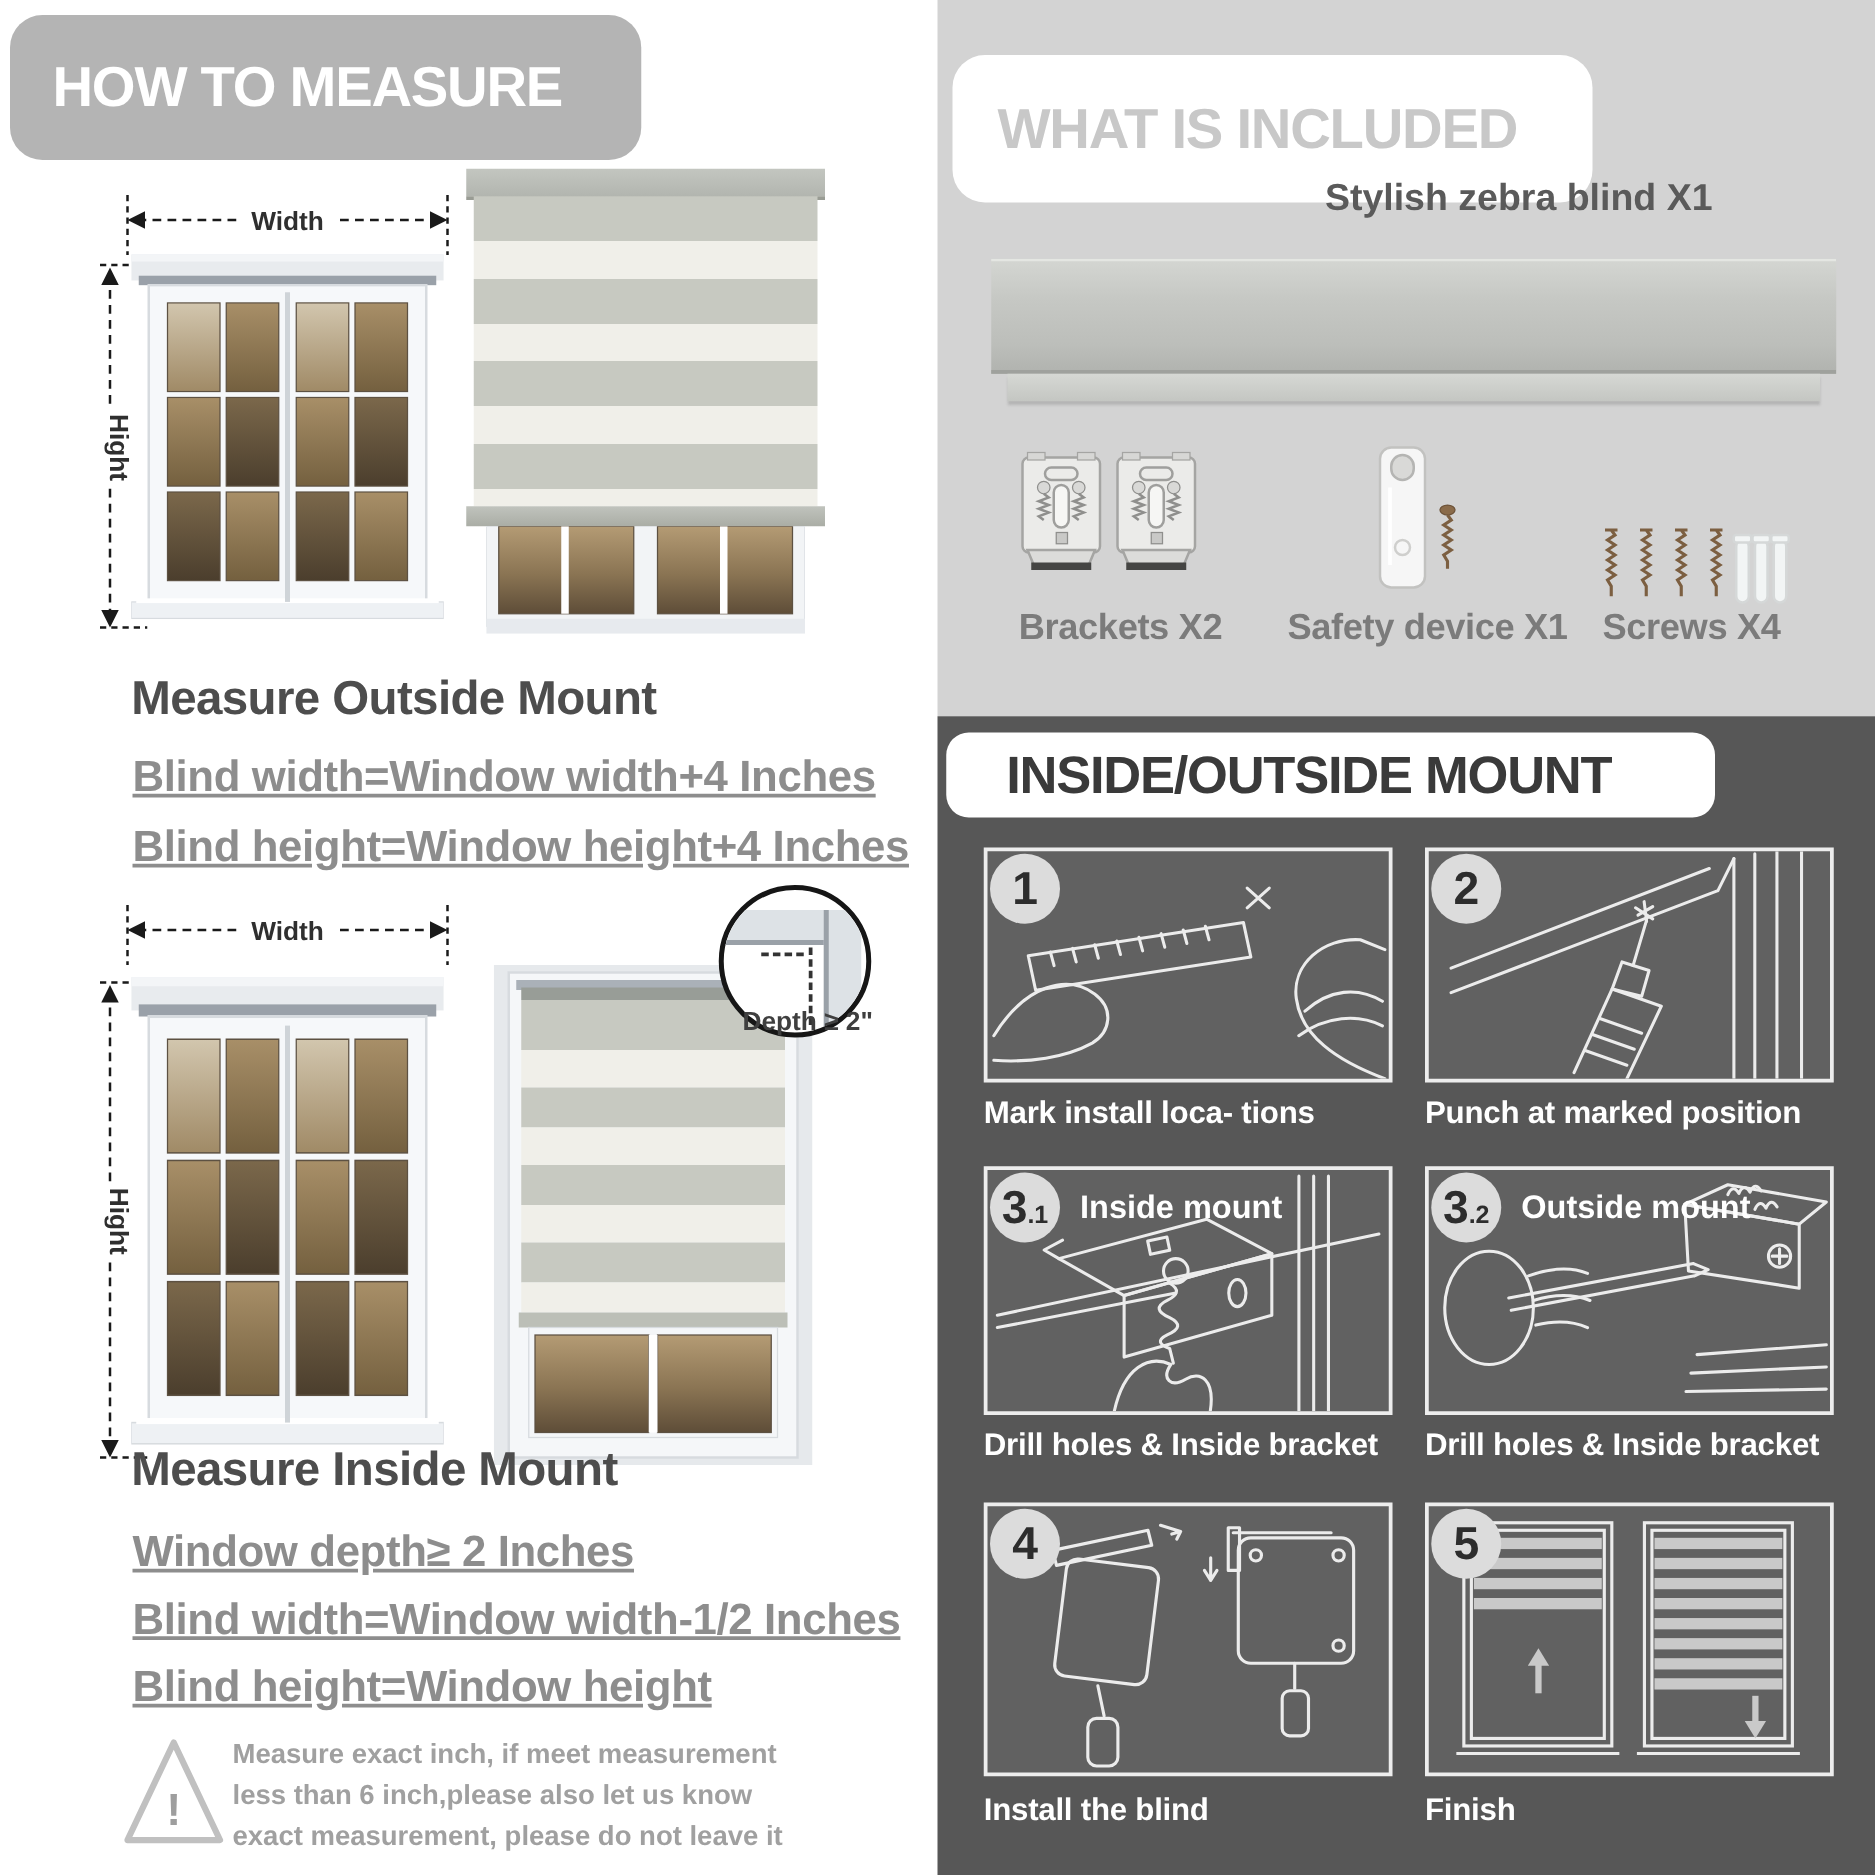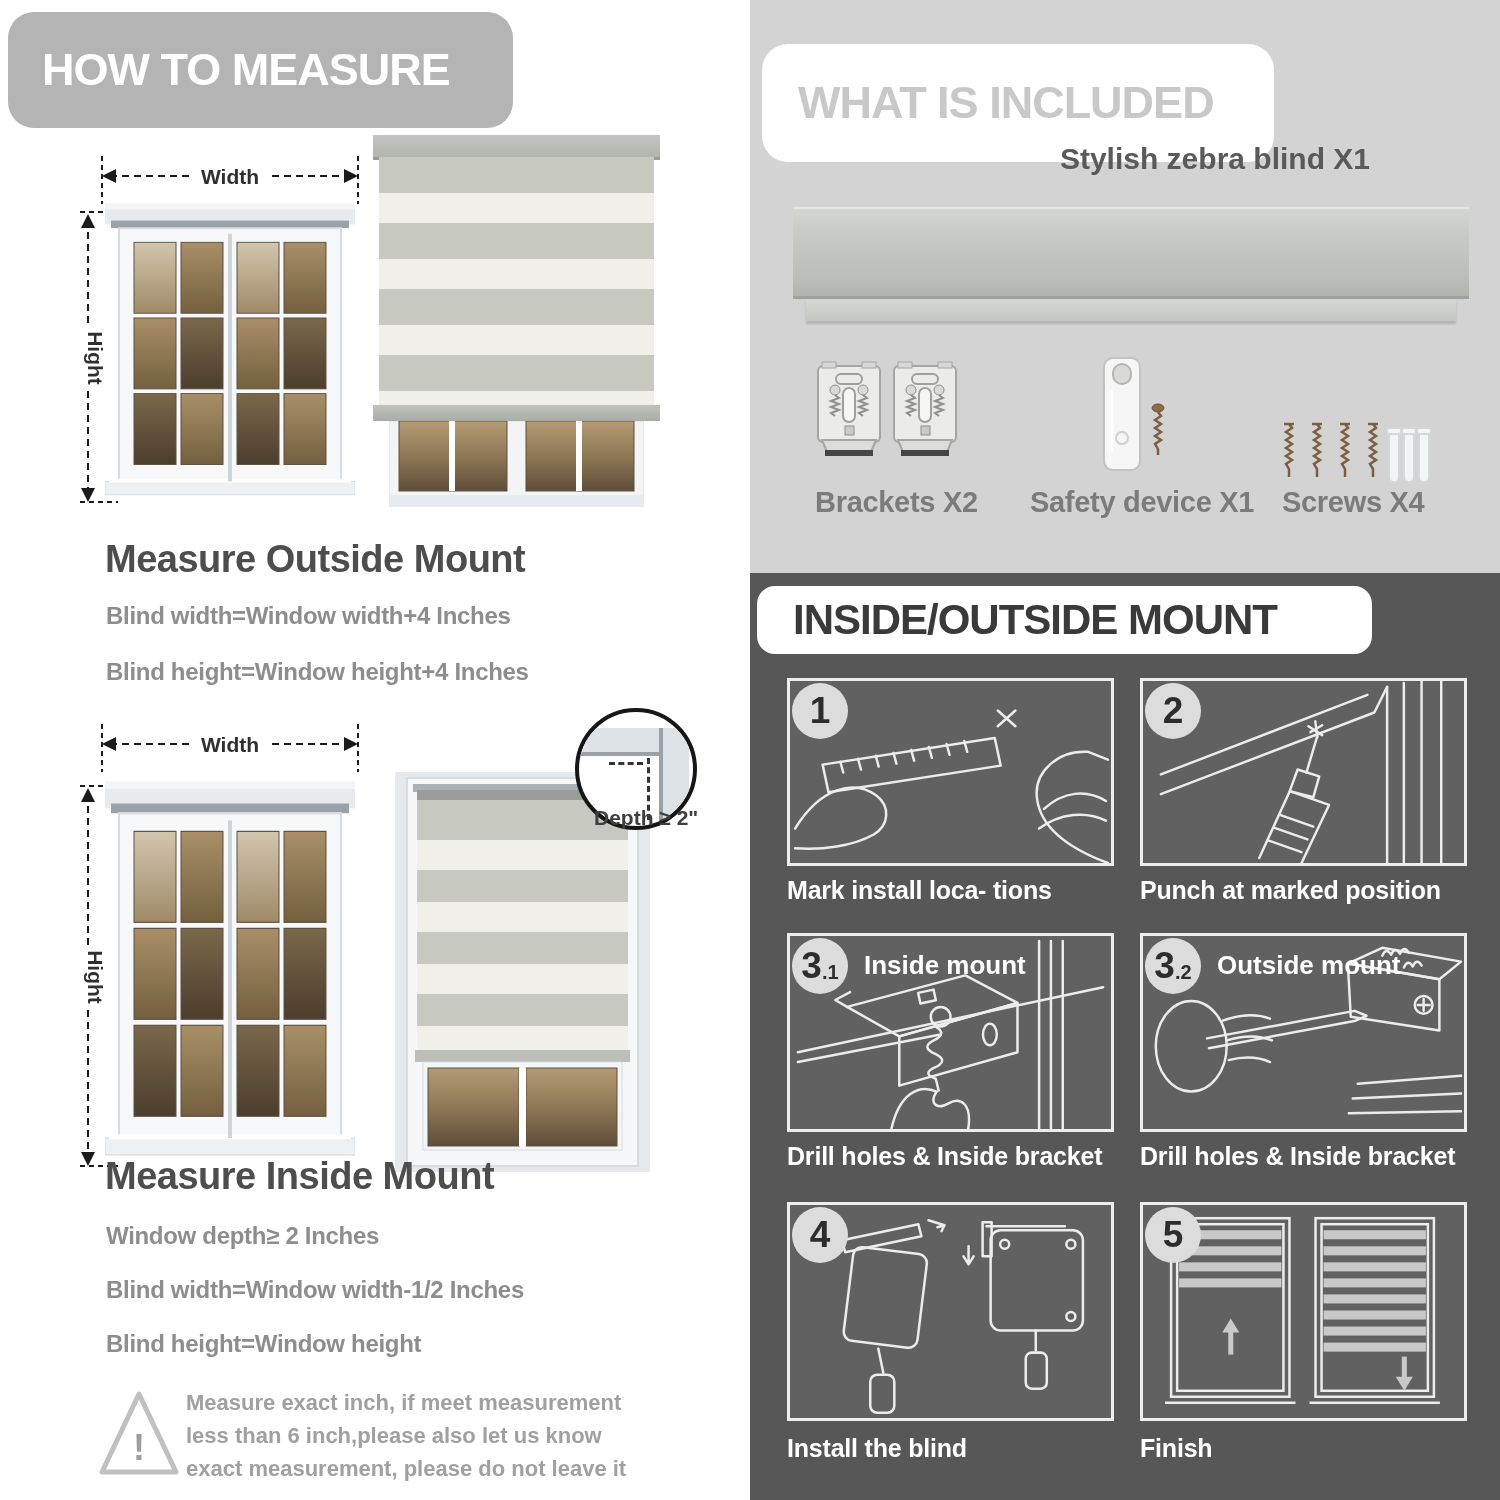--- a/index.html
+++ b/index.html
@@ -5,21 +5,21 @@
   html,body{margin:0;padding:0;background:#fff;}
   .canvas{position:relative;width:1500px;height:1500px;background:#ffffff;
     font-family:"Liberation Sans",sans-serif;overflow:hidden;}
   .abs{position:absolute;}
 
   
   .hbanner{left:8px;top:12px;width:505px;height:116px;background:#b4b4b4;border-radius:26px;
     display:flex;align-items:center;padding-left:34px;box-sizing:border-box;
     color:#ffffff;font-size:45px;font-weight:bold;letter-spacing:-1px;}
   .sec-title{color:#4d4d4d;font-size:38px;font-weight:bold;letter-spacing:-0.5px;}
-  .sec-rule{color:#8d8d8d;font-size:24px;font-weight:bold;letter-spacing:-0.3px;}
+  .sec-rule{color:#8d8d8d;font-size:35px;font-weight:bold;letter-spacing:-0.3px;text-decoration:underline;}
   .warn-text{color:#a0a0a0;font-size:22px;font-weight:bold;line-height:33px;width:470px;}
 
   .blind-cassette{background:linear-gradient(180deg,#c3c6c0,#b2b5af);border-bottom:3px solid #999c94;}
   .blind-fabric{background:repeating-linear-gradient(180deg,#c7c9c1 0 36px,#f0efe9 36px 66px);}
   .blind-rail{background:linear-gradient(180deg,#c0c3bd,#aaada5);}
 
   .dcircle{left:575px;top:708px;width:114px;height:114px;border:4px solid #161616;border-radius:50%;
     background:#ffffff;overflow:hidden;}
   .depth-label{color:#3f3f3f;font-size:21px;font-weight:bold;}
 
@@ -32,21 +32,21 @@
     color:#5a5a5a;font-size:30px;font-weight:bold;}
   .headrail{left:793px;top:207px;width:676px;height:92px;
     background:linear-gradient(180deg,#d4d6d2 0%,#c6c8c4 35%,#bcbeba 75%,#b0b2ae 100%);
     box-shadow:inset 0 2px 0 #e4e6e2, inset 0 -3px 0 #9fa19d;}
   .headrail-lip{left:806px;top:299px;width:650px;height:22px;
     background:linear-gradient(180deg,#d6d8d4,#c4c6c2);box-shadow:0 3px 2px rgba(90,90,90,.25);}
   .hw-label{color:#7b7b7b;font-size:29px;font-weight:bold;letter-spacing:-0.3px;}
 
   .rpanel-dark{left:750px;top:573px;width:750px;height:927px;background:#575757;}
   .mbanner{left:757px;top:586px;width:615px;height:68px;background:#ffffff;border-radius:18px;
-    display:flex;align-items:center;padding-left:36px;box-sizing:border-box;
+    display:flex;align-items:center;padding-left:48px;box-sizing:border-box;
     color:#3a3a3a;font-size:42px;font-weight:bold;letter-spacing:-1px;}
   .step{border:3px solid #ededed;background:#616161;box-sizing:border-box;overflow:hidden;}
   .step svg{position:absolute;left:0;top:0;width:100%;height:100%;}
   .badge{position:absolute;left:2px;top:2px;width:56px;height:56px;border-radius:50%;
     background:#dcdcdc;color:#2d2d2d;display:flex;align-items:center;justify-content:center;
     font-weight:bold;font-size:37px;z-index:2;}
   .badge .sub{font-size:20px;margin-top:12px;}
   .step-tag{position:absolute;left:74px;top:14px;color:#ffffff;font-size:26px;font-weight:bold;z-index:2;}
   .scap{color:#ffffff;font-size:25px;font-weight:bold;letter-spacing:-0.2px;}
 

